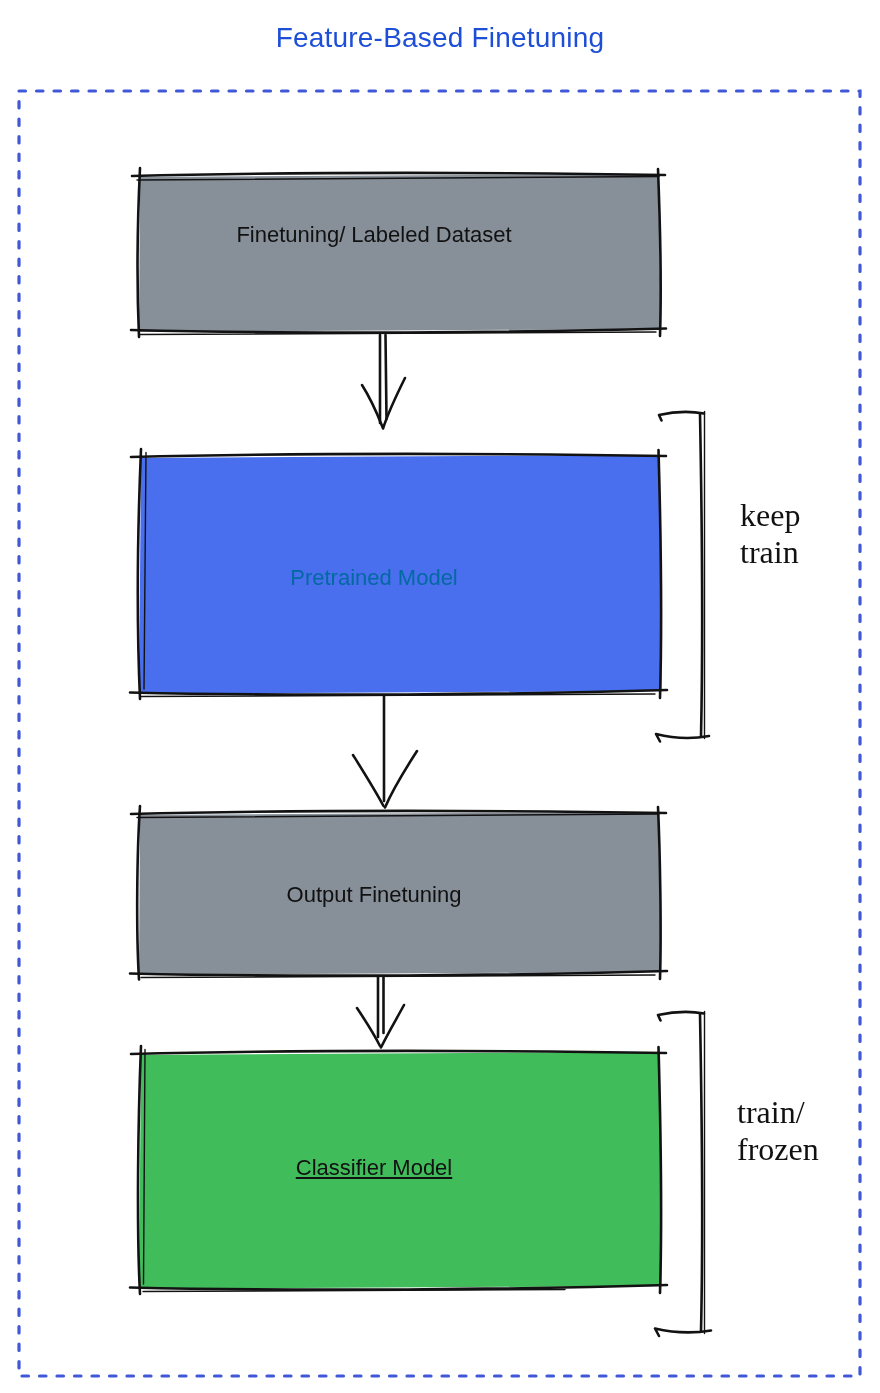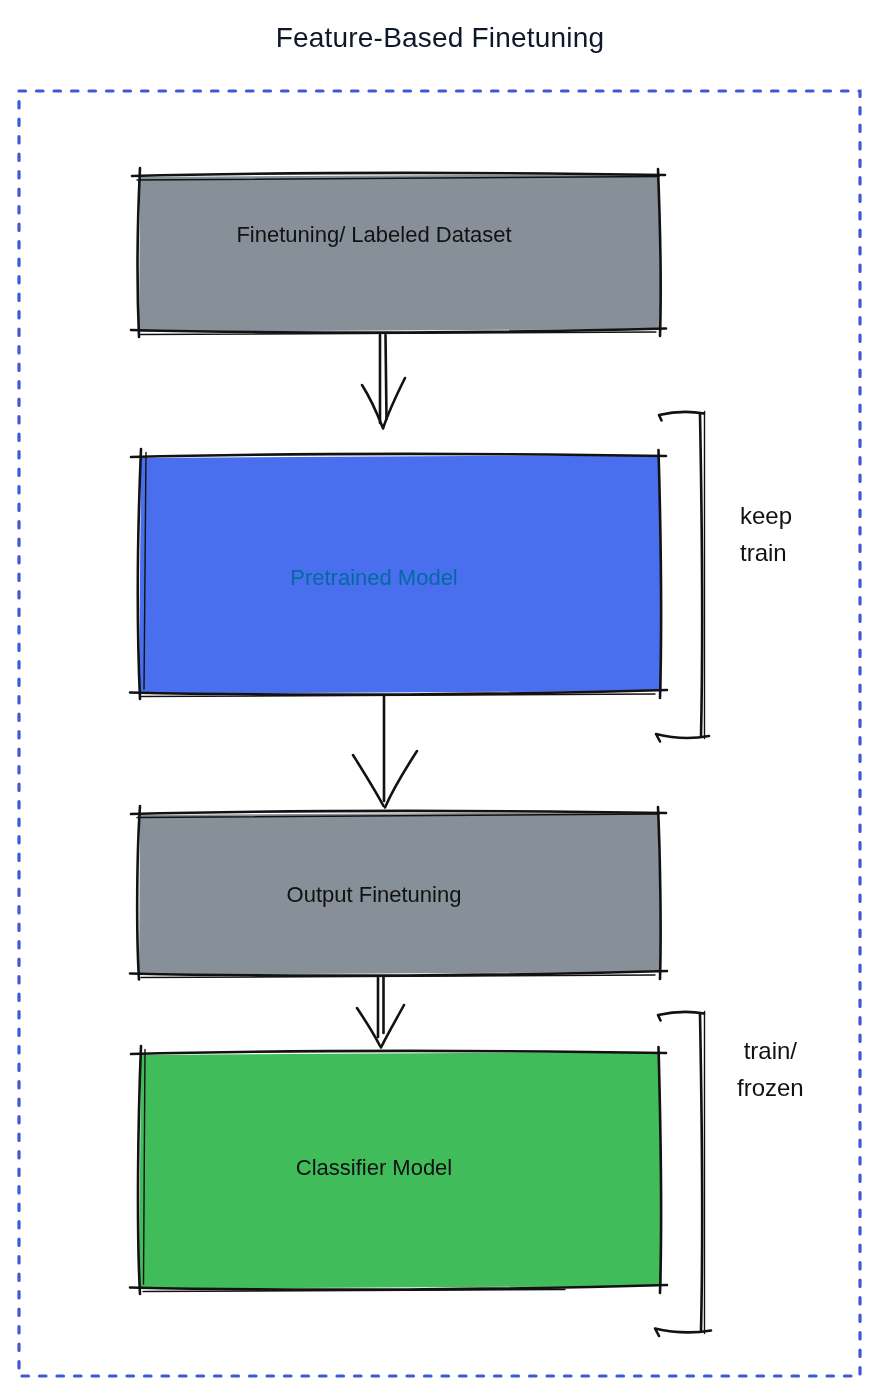--- a/index.html
+++ b/index.html
@@ -11,32 +11,32 @@
   .title{
     position:absolute;left:0;top:22px;width:880px;text-align:center;
     font-size:28px;letter-spacing:0.2px;
   }
   .box-label{
     position:absolute;left:138px;width:522px;text-align:center;
     font-size:22px;line-height:34px;transform:translateX(-25px);
     white-space:nowrap;
   }
   .annotation{
-    position:absolute;font-size:24px;line-height:37px;
+    position:absolute;font-size:32px;line-height:37px;font-family:Liberation Serif, serif;
   }
   .ink{fill:none;}
   .ink path{stroke-width:2.6;}
   .ink path.thin{stroke-width:1.4;}
 </style>
 </head>
 <body>
 
 <div class="canvas">
 
-  <div class="title" style="color: #0f172a;">Feature-Based Finetuning</div>
+  <div class="title" style="color: #1d4ed8;">Feature-Based Finetuning</div>
 
   <svg class="art" width="880" height="1393" viewBox="0 0 880 1393">
 
     <rect x="19" y="91" width="841" height="1285" fill="none" stroke-width="3.2" stroke-dasharray="6.5 11" stroke-linecap="round" stroke="#4058D8"></rect>
 
     <g>
       <path d="M140,177 L658,174 L661,329 L139,332 Z" fill="#878F99"></path>
       <path d="M141,458 L659,455 L661.5,691 L139,694 Z" fill="#4A6FEE"></path>
       <path d="M140,815 L658,812 L661,972 L139,975 Z" fill="#878F99"></path>
       <path d="M141,1055 L659,1052 L661.5,1286 L139,1289 Z" fill="#41BC5B"></path>
@@ -115,25 +115,25 @@
       </g>
     </g>
   </svg>
 
   <div class="box-label" style="top: 218px; color: rgb(17, 17, 17);">Finetuning/ Labeled Dataset</div>
 
   <div class="box-label" style="top: 561px; color: #0369a1;">Pretrained Model</div>
 
   <div class="box-label" style="top: 878px; color: rgb(17, 17, 17);">Output Finetuning</div>
 
-  <div class="box-label" style="top: 1151px; color: rgb(17, 17, 17);">Classifier Model</div>
+  <div class="box-label" style="top: 1151px; color: rgb(17, 17, 17); text-decoration: underline;">Classifier Model</div>
 
   <div class="annotation" style="left: 740px; top: 497px; color: rgb(17, 17, 17);">
     <div>keep</div>
     <div>train</div>
   </div>
 
-  <div class="annotation" style="left: 737px; top: 1032px; color: rgb(17, 17, 17); text-align: center;">
+  <div class="annotation" style="left: 737px; top: 1094px; color: rgb(17, 17, 17);">
     <div>train/</div>
     <div>frozen</div>
   </div>
 
 </div>
 
 </body></html>

